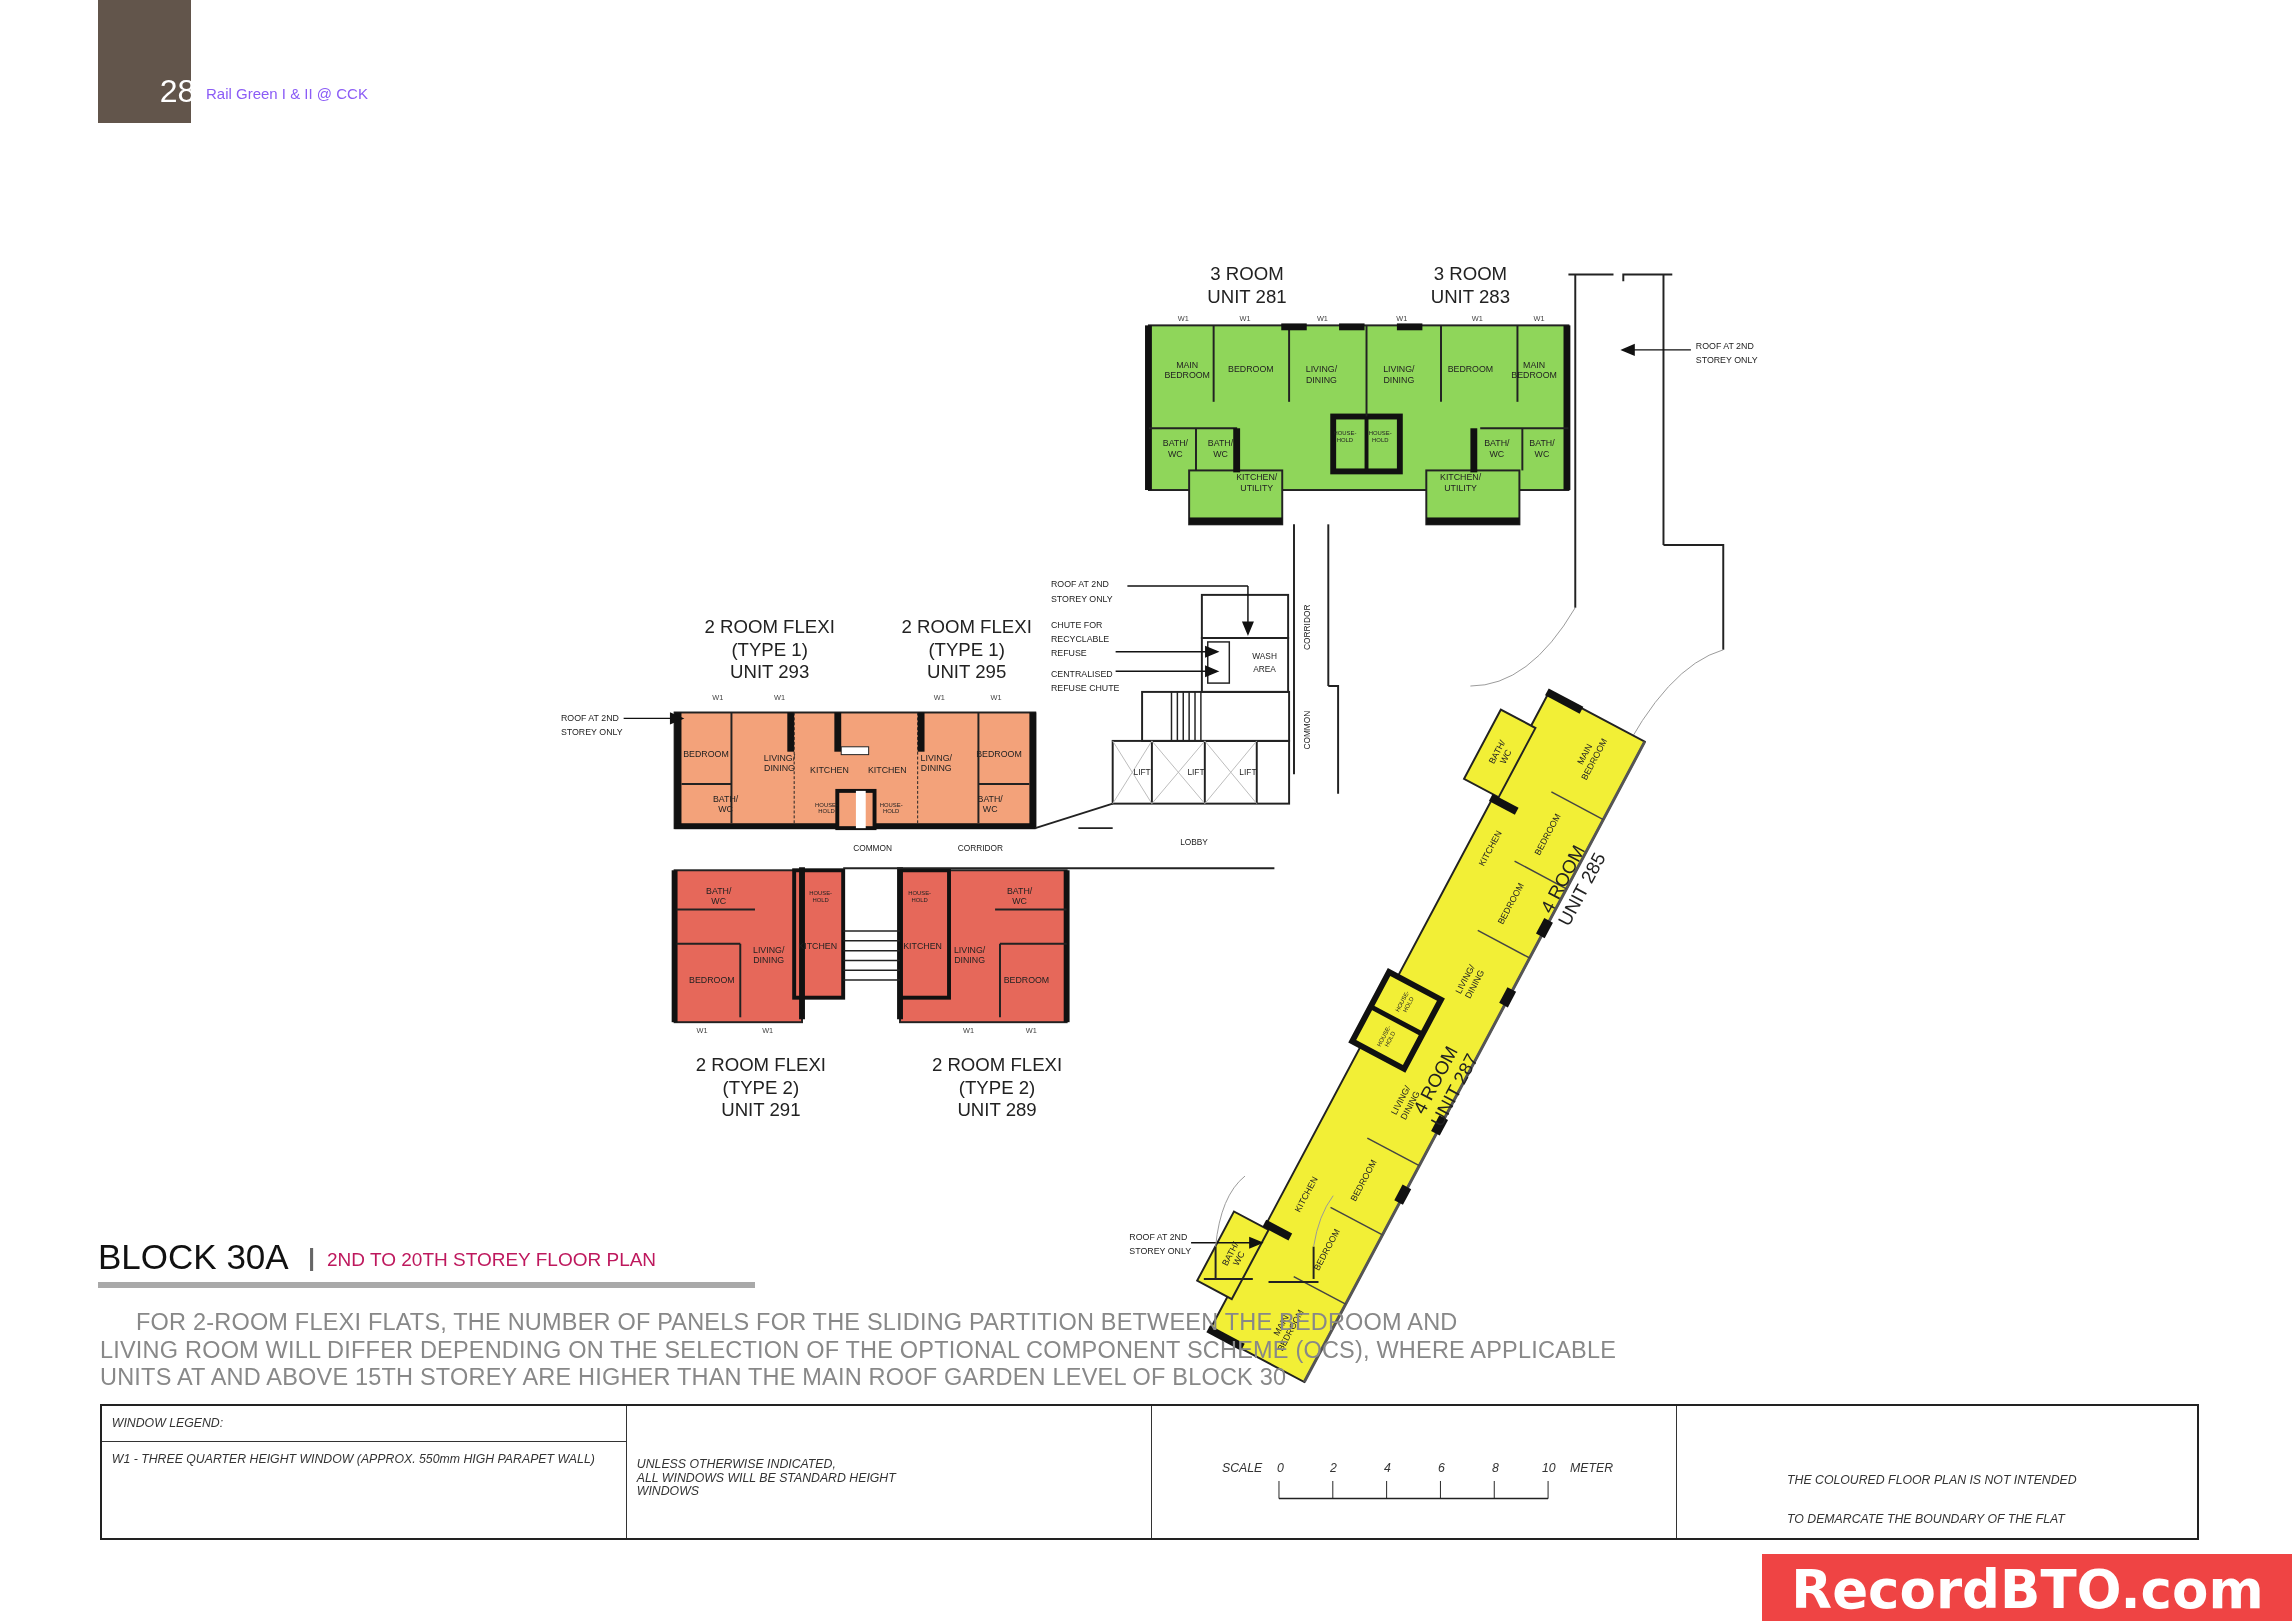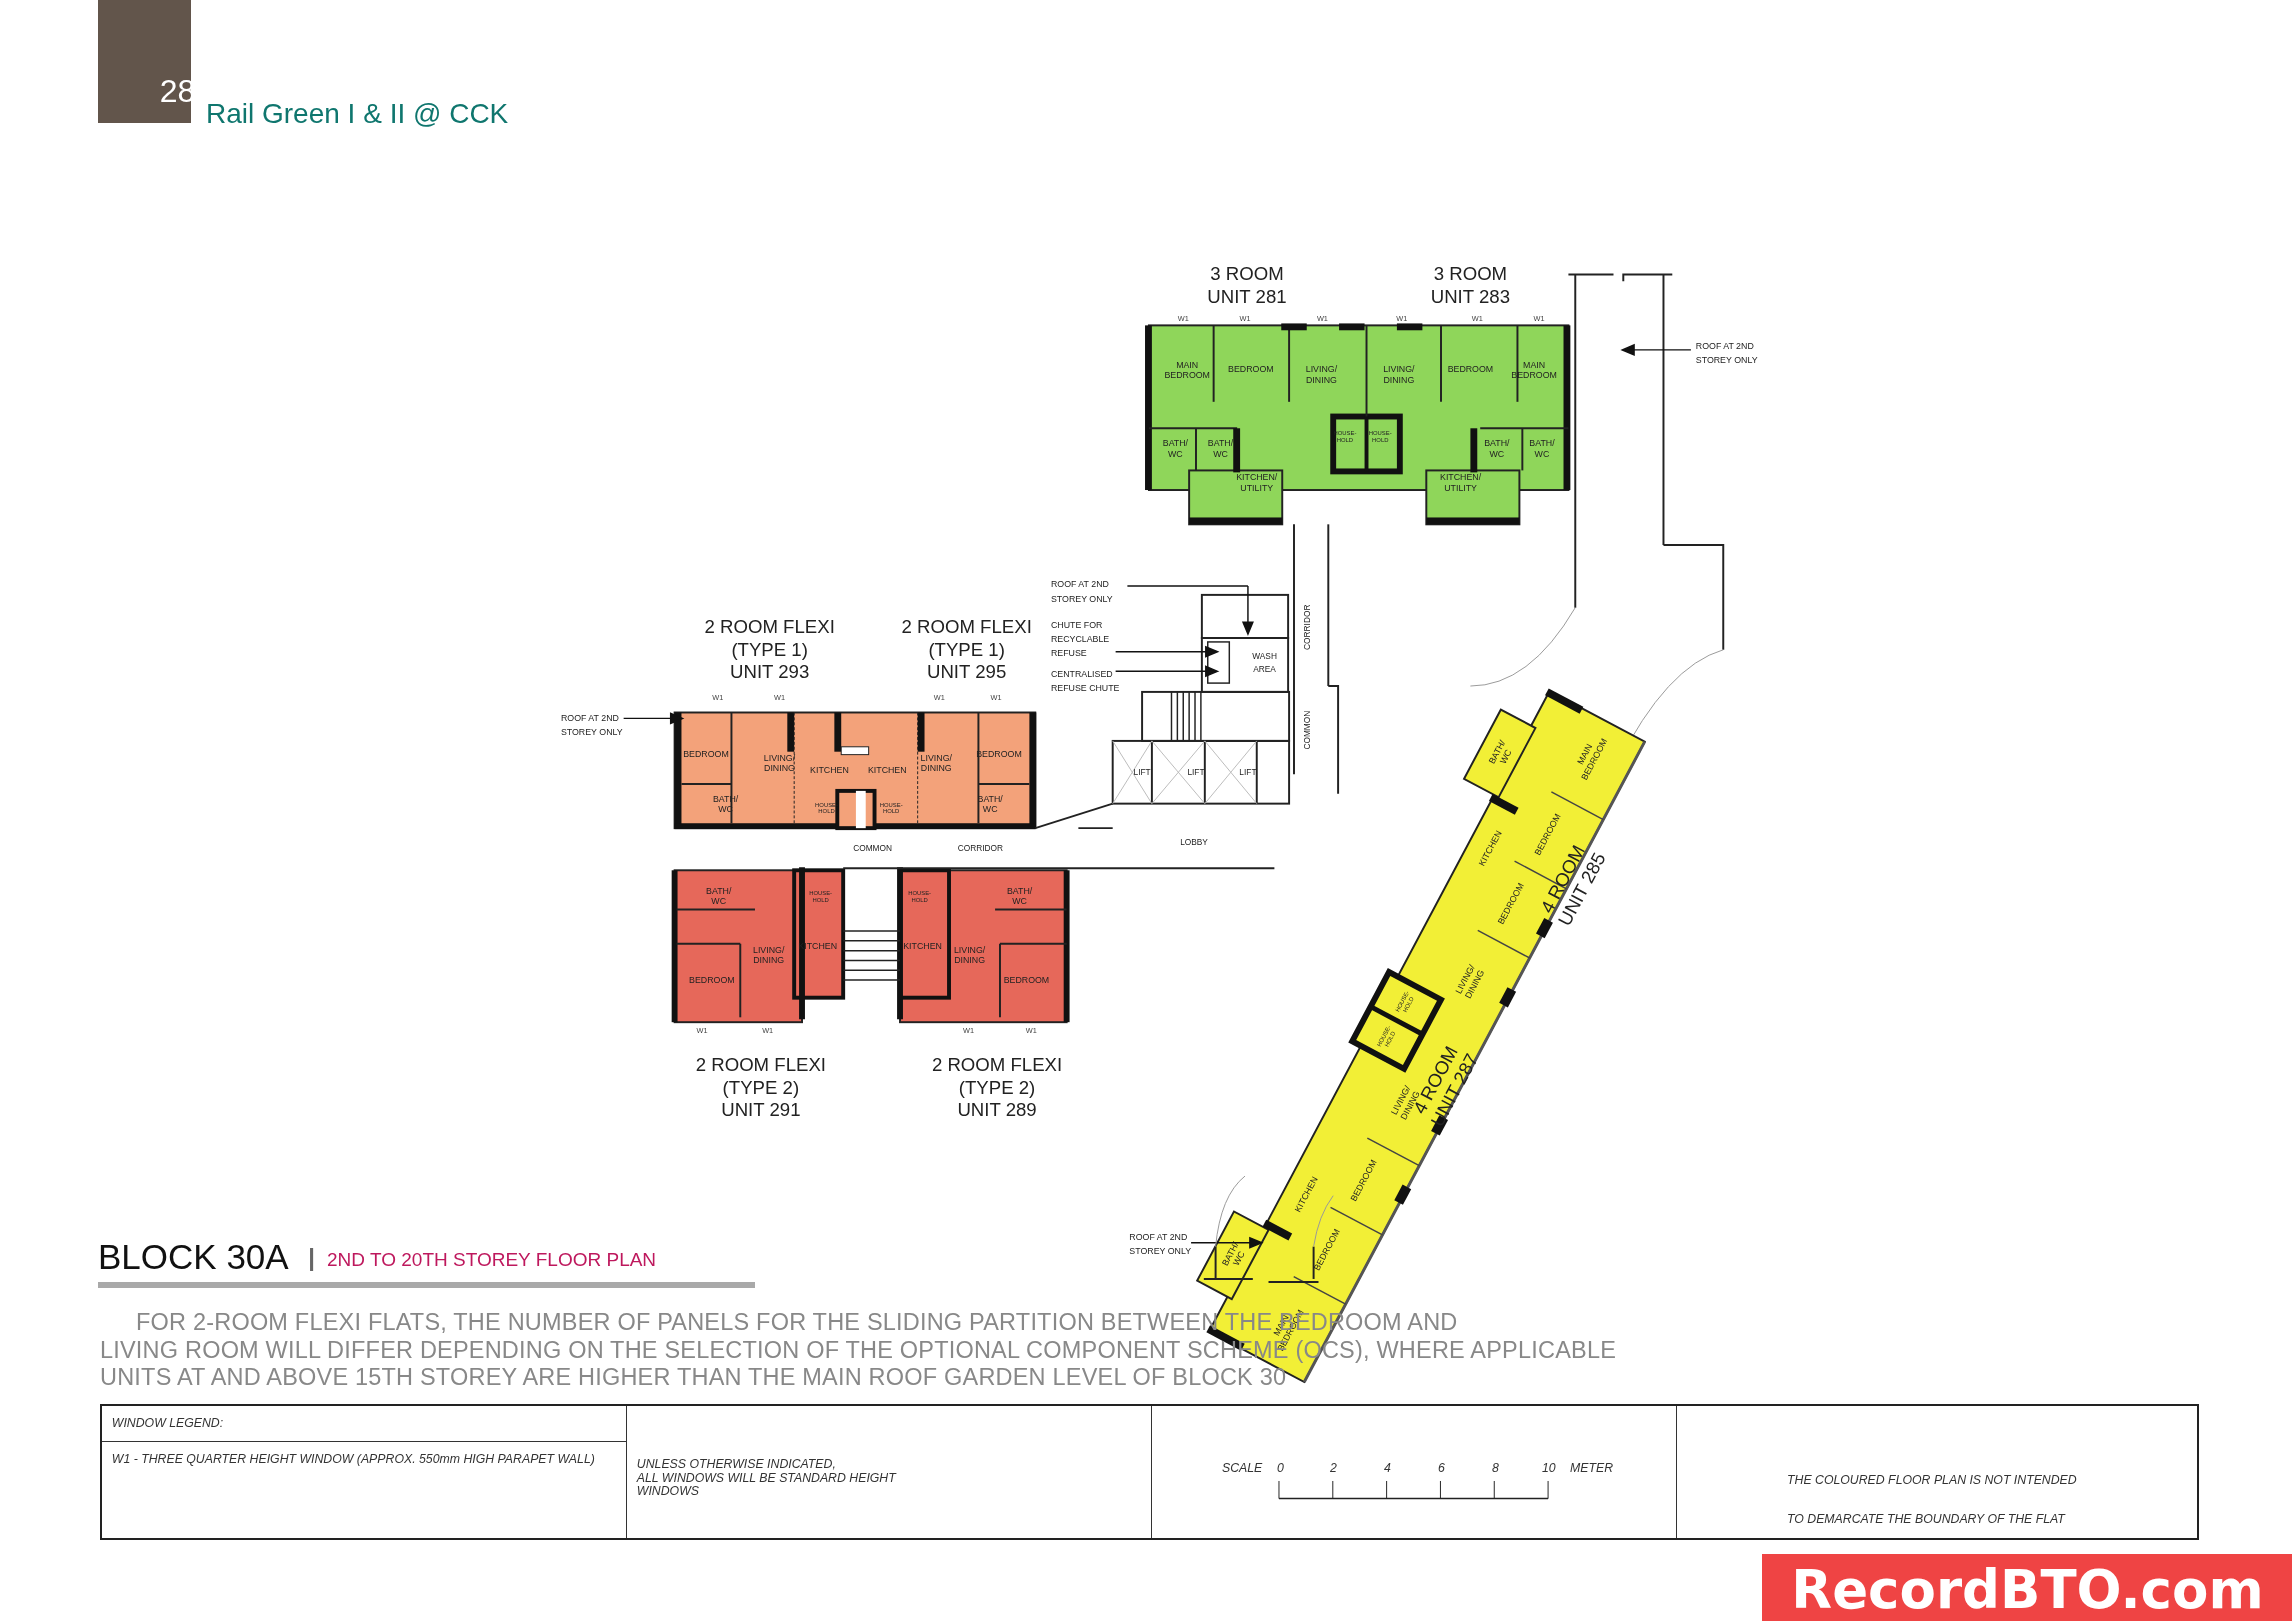--- a/index.html
+++ b/index.html
@@ -1,20 +1,20 @@
 <!DOCTYPE html>
 <html><head>
 <meta charset="utf-8">
 <style>
   html,body{margin:0;padding:0;background:#fff;}
   body{width:2293px;height:1621px;position:relative;overflow:hidden;font-family:"Liberation Sans",sans-serif;color:#222;}
   .abs{position:absolute;}
   .page-tab{left:98px;top:0;width:93px;height:123px;background:#62554b;}
   .page-num{left:98px;top:73px;width:93px;text-align:center;color:#fff;font-size:32px;padding-left:33px;}
-  .doc-title{left:206px;top:85px;font-size:28px;color:#0f766e;margin-top:13px;}
+  .doc-title{left:206px;top:85px;font-size:15px;color:#8b5cf6;}
   svg.plan{position:absolute;left:0;top:0;}
   .lbl{font-family:"Liberation Sans",sans-serif;fill:#222;}
   .block-title{left:98px;top:1237px;font-size:35px;color:#111;}
   .block-sep{left:307px;top:1241px;font-size:33px;color:#666;}
   .block-sub{left:327px;top:1249px;font-size:19px;color:#be185d;}
   .underline{left:98px;top:1282px;width:657px;height:5.9px;background:#a9a9a9;}
   .note{left:100px;font-size:23.5px;color:#888;letter-spacing:0.2px;}
   .legend-table{left:100px;top:1404px;width:2099px;height:136px;border:2px solid #222;box-sizing:border-box;font-style:italic;}
   .cell{position:absolute;top:0;bottom:0;border-right:1px solid #333;box-sizing:border-box;}
   .small{font-size:12.3px;color:#333;line-height:14.7px;}

